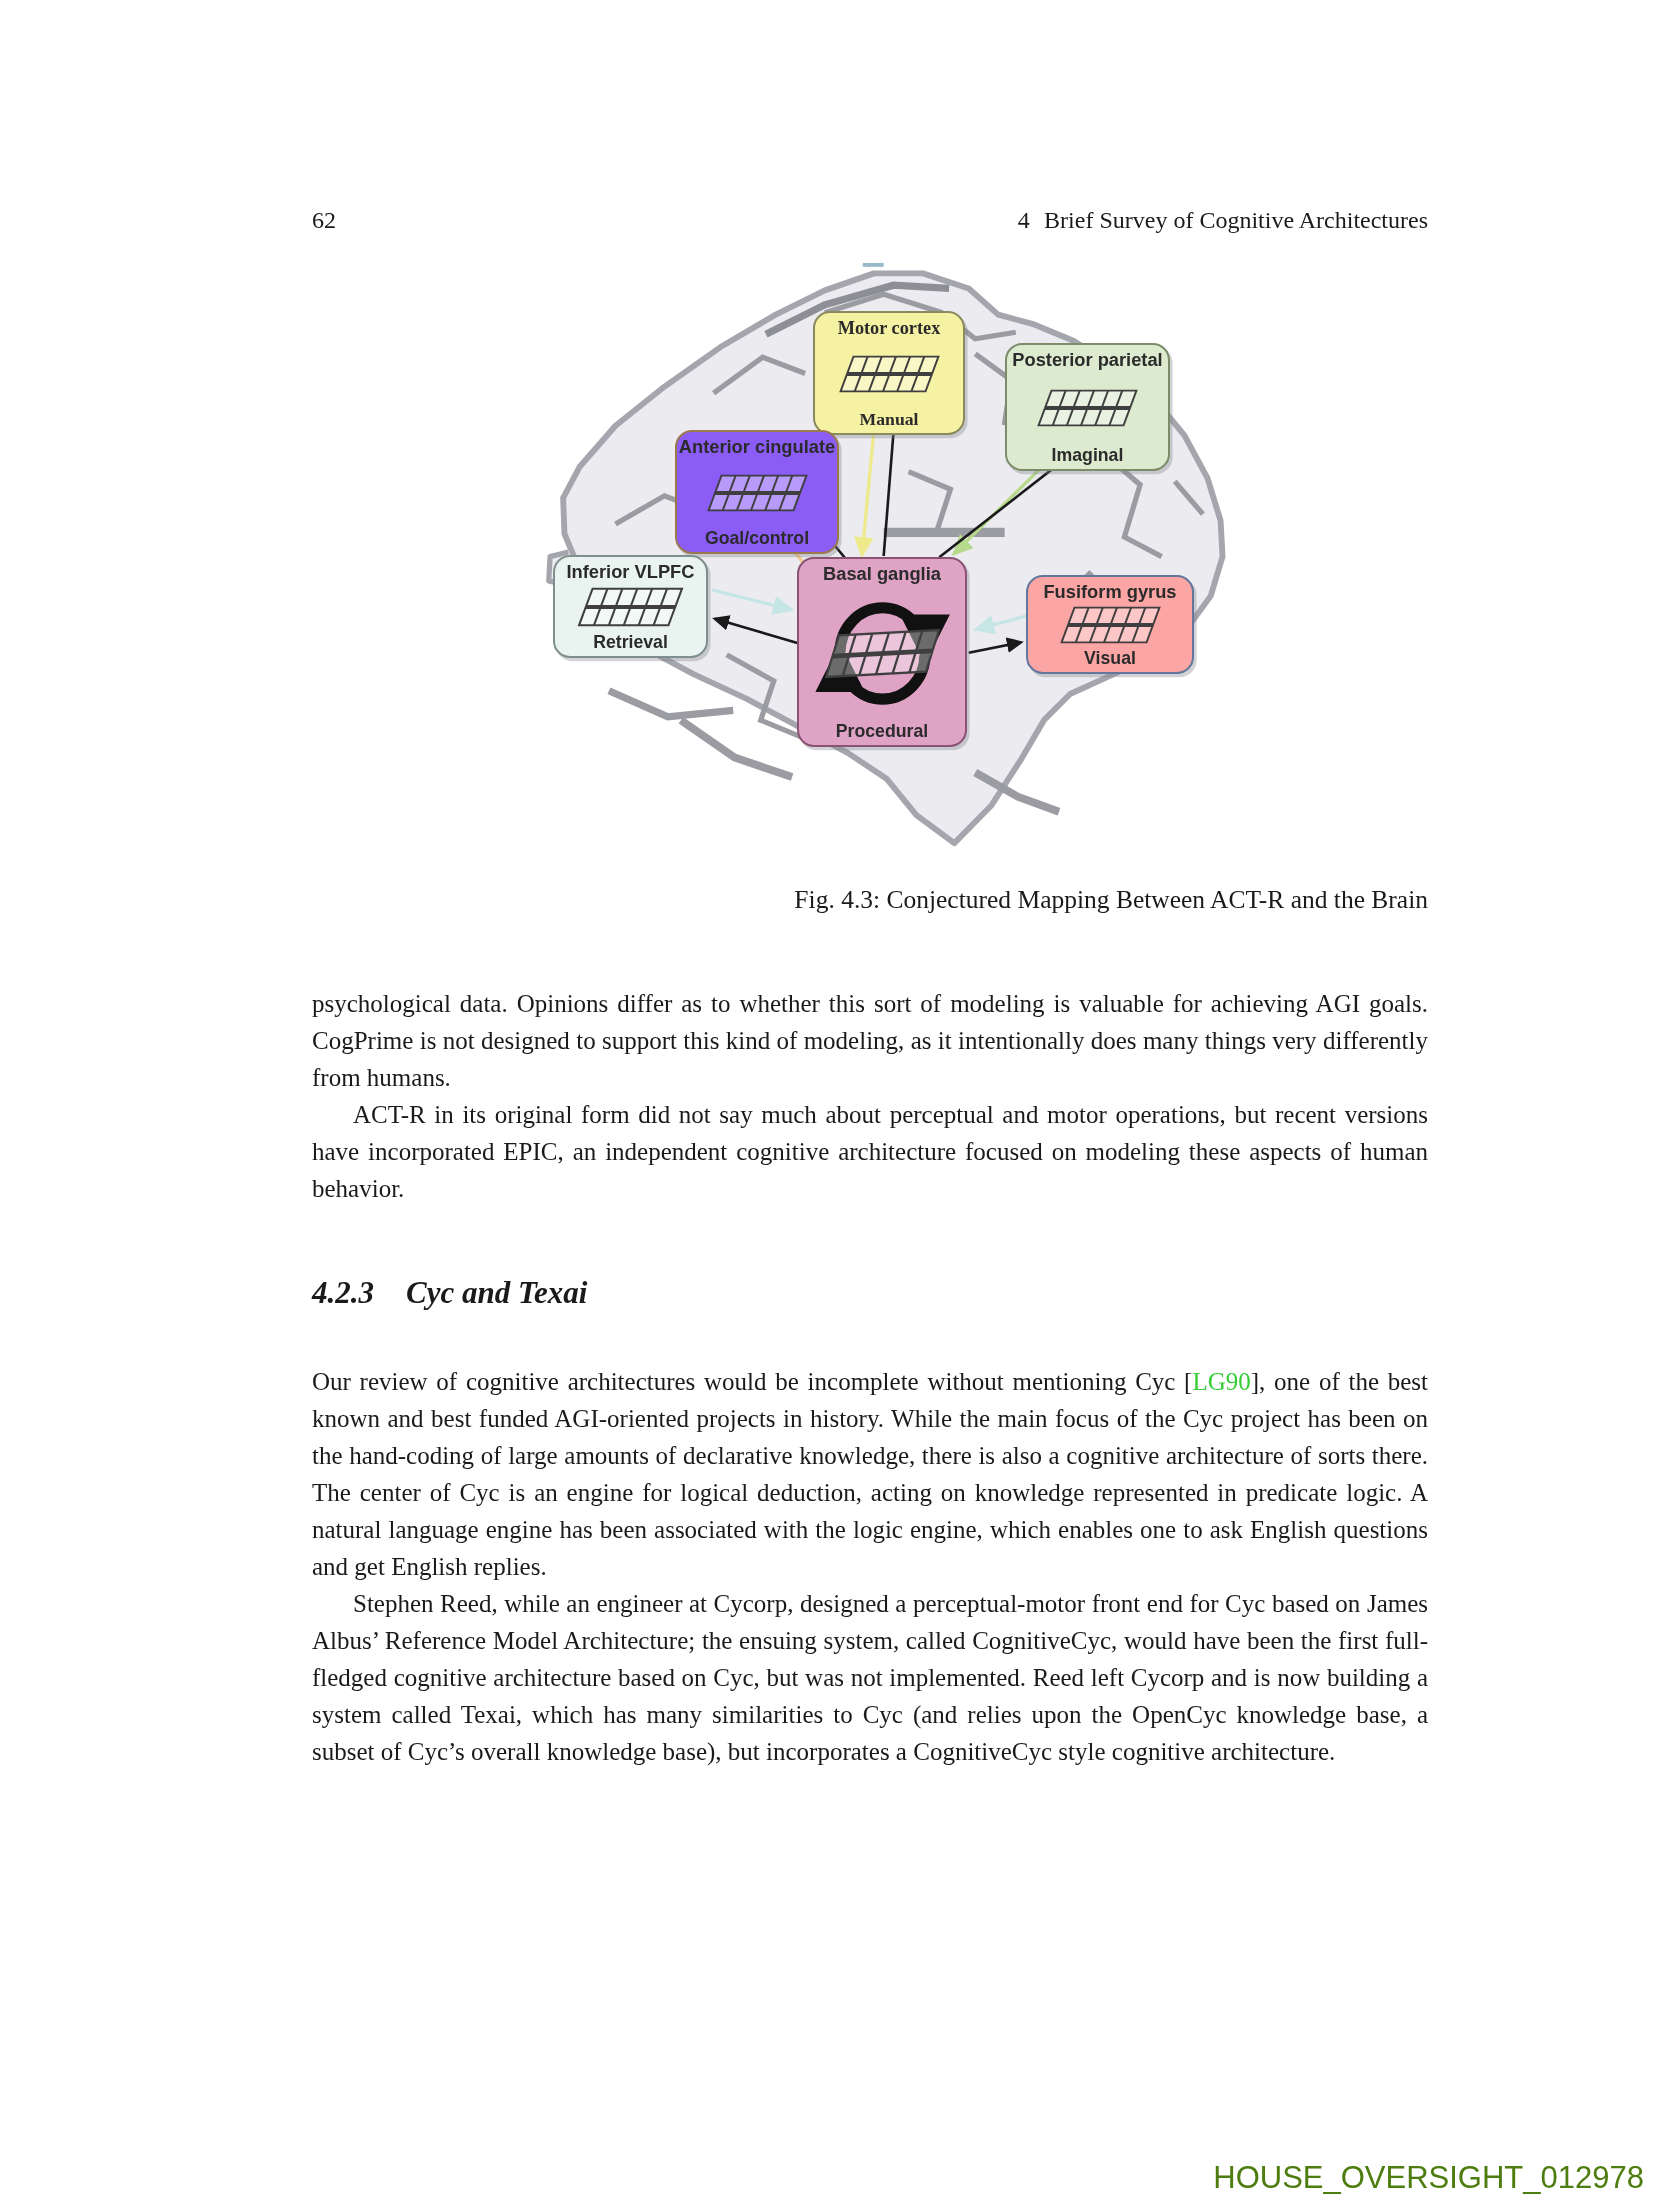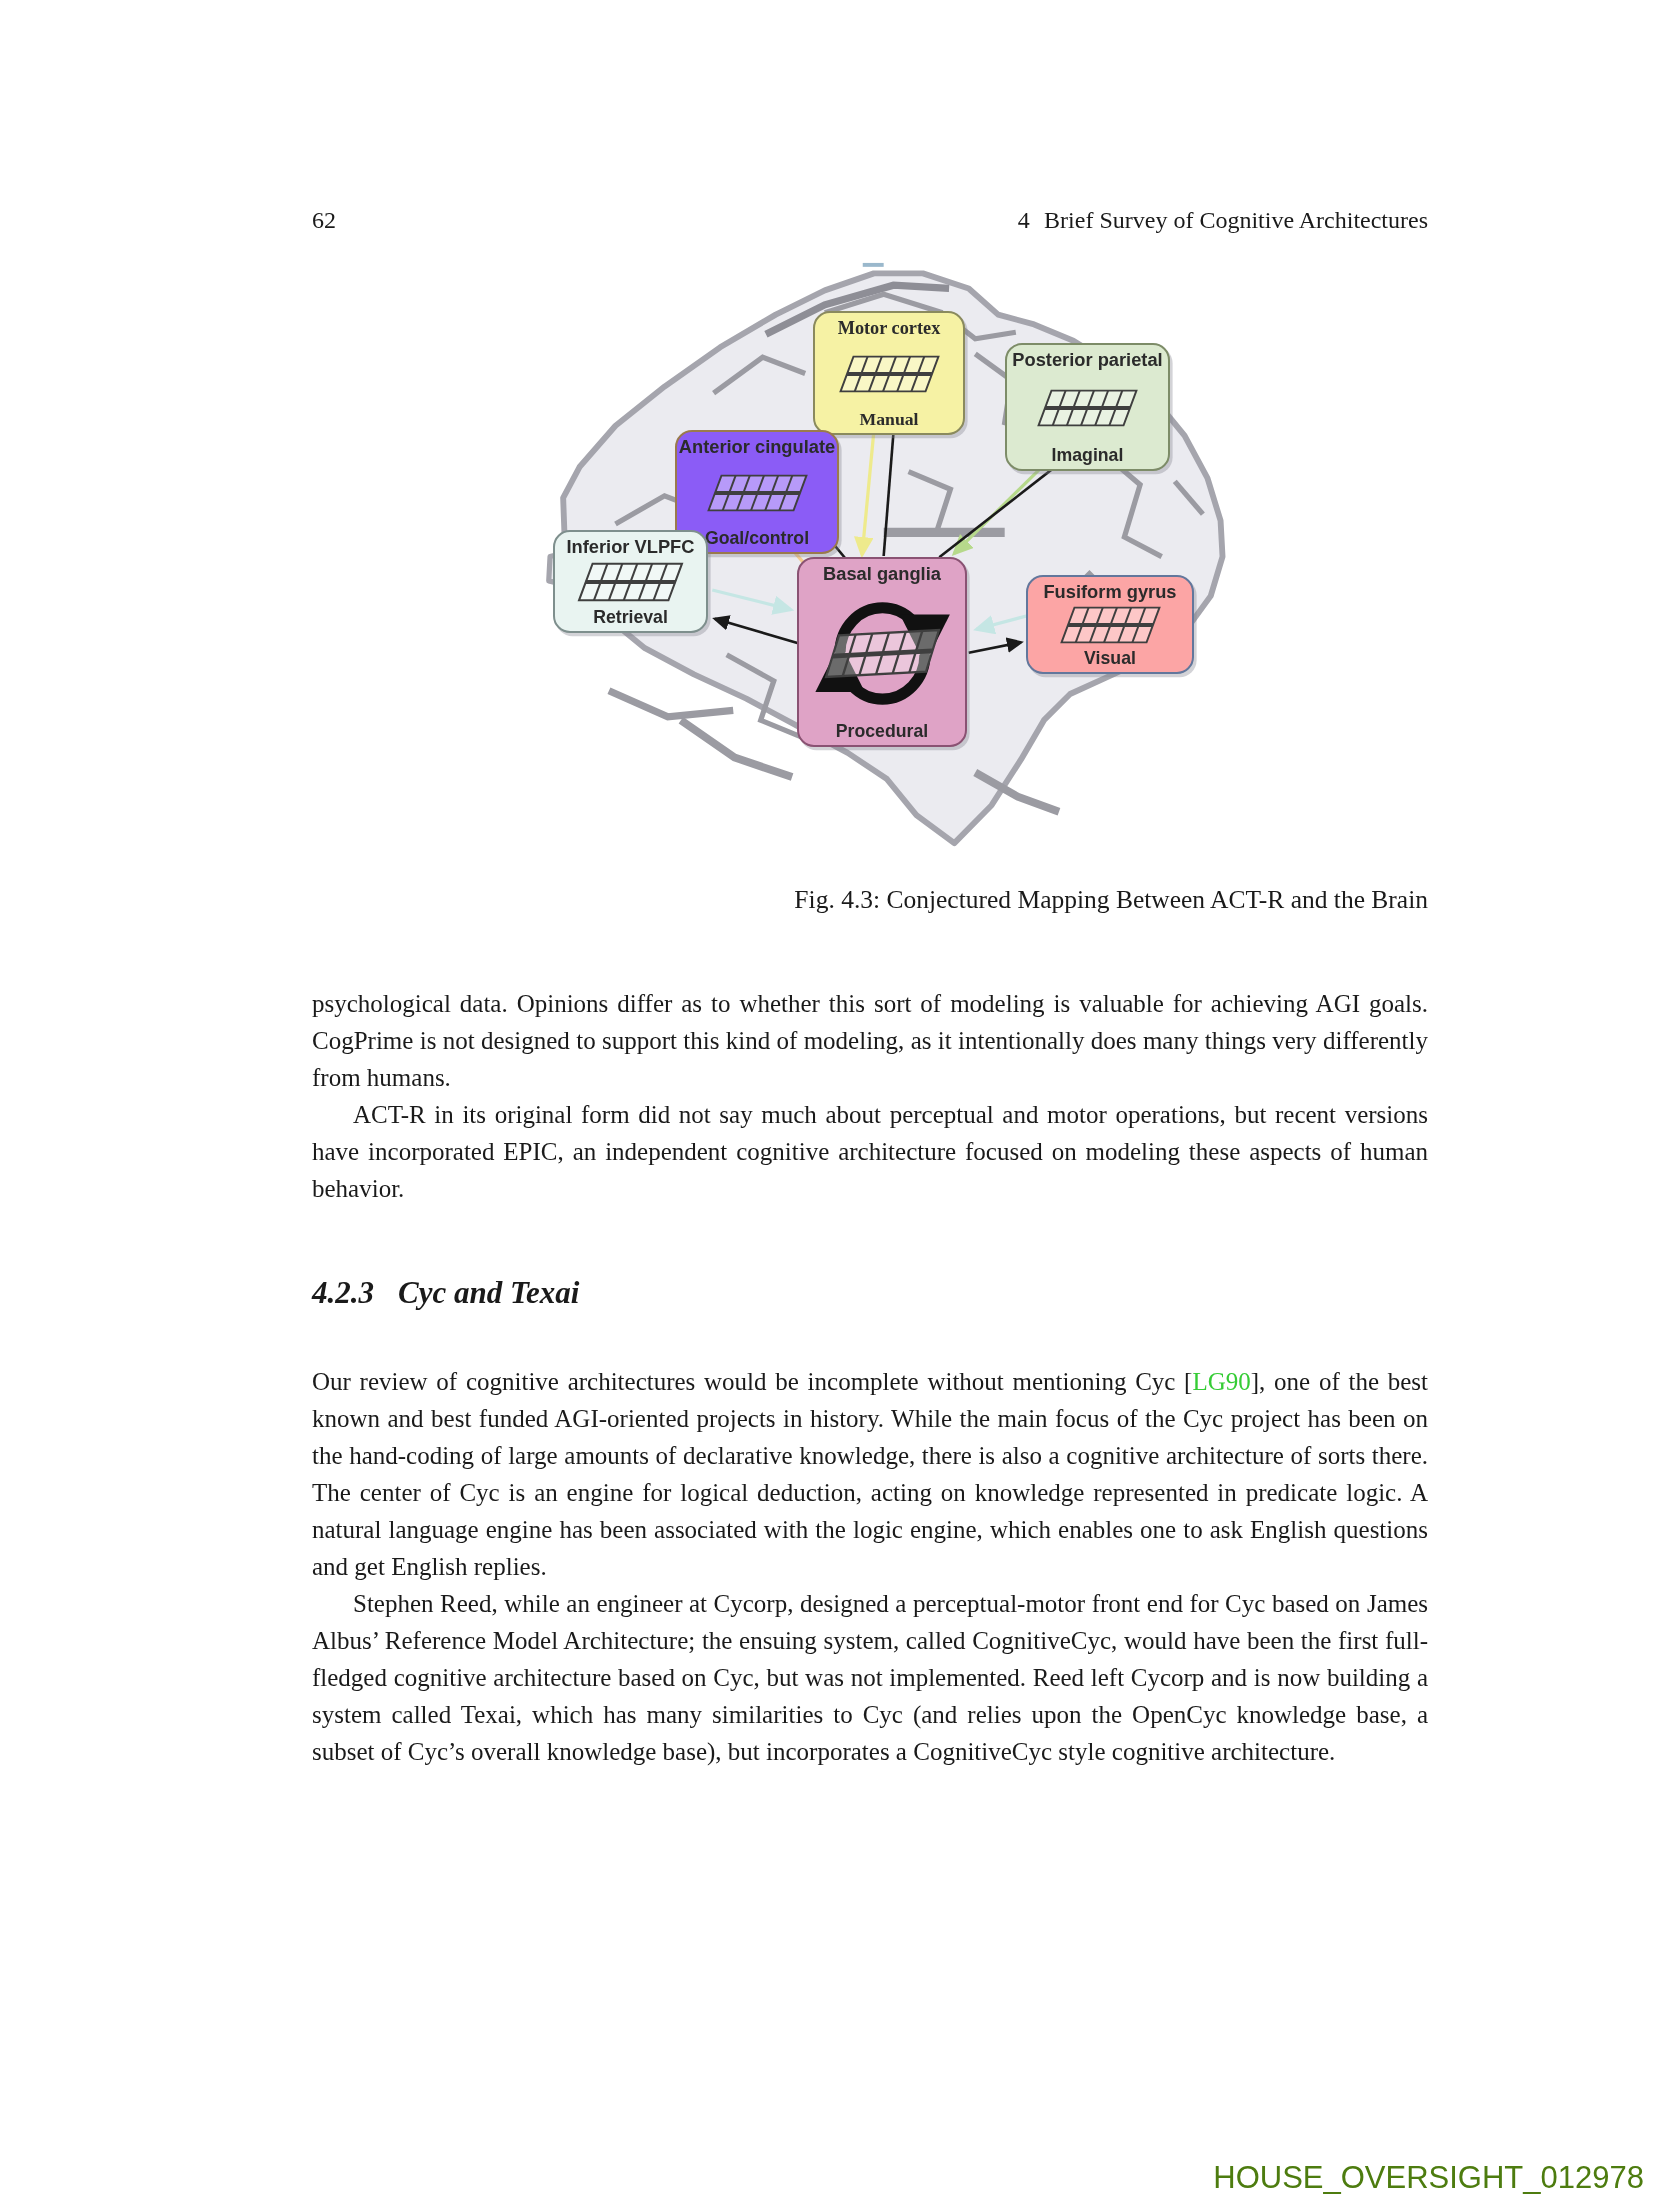--- a/index.html
+++ b/index.html
@@ -26,21 +26,21 @@
     font-family:"Liberation Sans", sans-serif; font-weight:bold; color:#2b2b2b;
     box-shadow:2.6px 3.3px 0 rgba(130,130,140,0.35);
   }
   .box-title  { font-size:18.3px; white-space:nowrap; line-height:1.1; }
   .box-buffer { font-size:17.7px; white-space:nowrap; line-height:1.1; }
   .grid-slot svg { width:103px; height:40px; display:block; }
 
   .b0 { left:296px; top:52px;  width:152px; height:124px;font-family:Liberation Serif, serif; }
   .b1 { left:488px; top:84px; width:165px; height:128px; }
   .b2 { left:158px; top:171px; width:164px; height:124px; }
-  .b3 { left:36px;  top:271px; width:155px; height:103px;text-align:right; }
+  .b3 { left:36px;  top:296px; width:155px; height:103px;text-align:right; }
   .b4 { left:280px; top:298px; width:170px; height:190px; }
   .b5 { left:509px; top:316px; width:168px; height:99px; }
   .b3 .grid-slot svg { width:111px; height:42px; }
 
   .bg-cycle { position:relative; width:137px; height:121px; }
   .bg-cycle .cycle-svg { position:absolute; left:0; top:0; width:137px; height:121px; }
   .bg-cycle .grid-slot { position:absolute; left:5.2px; top:38px; transform:rotate(-3deg); }
   .bg-cycle .grid-slot svg { width:127px; height:47px; }
 
   
@@ -49,21 +49,21 @@
   
   .body-text { position:absolute; left:312px; width:1116px; font-size:25px; line-height:37px; text-align:justify; }
   .body-text p { margin:0; text-align:justify; }
   .body-text p.indent { text-indent:41px; }
   .block-1 { top:985px; }
   .block-2 { top:1363px; }
   .citation { color:#35cc35; }
 
   
   .section-heading { position:absolute; left:312px; top:1275px; font-size:31px; font-weight:bold; font-style:italic; white-space:nowrap; }
-  .section-heading .sec-num { margin-right:24px; }
+  .section-heading .sec-num { margin-right:32px; }
 
   
   .watermark {
     position:absolute; right:25px; top:2160px;
     font-family:Liberation Sans, sans-serif; font-size:31px; color:#4d7c0f;
     letter-spacing:0px; white-space:nowrap;
   }
 </style>
 </head>
 <body>

